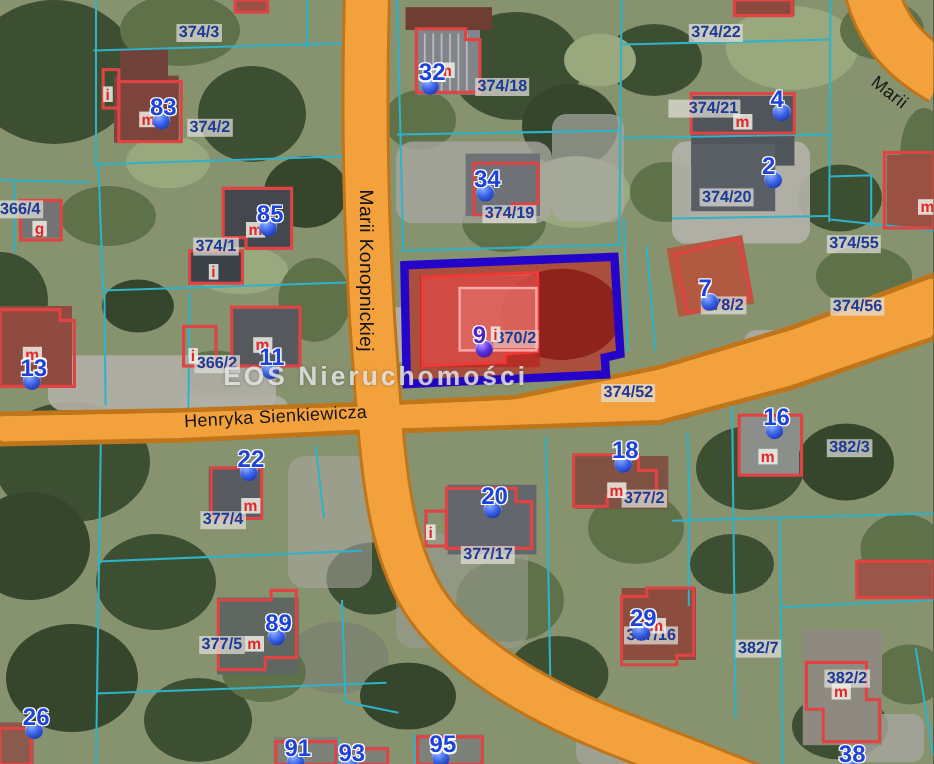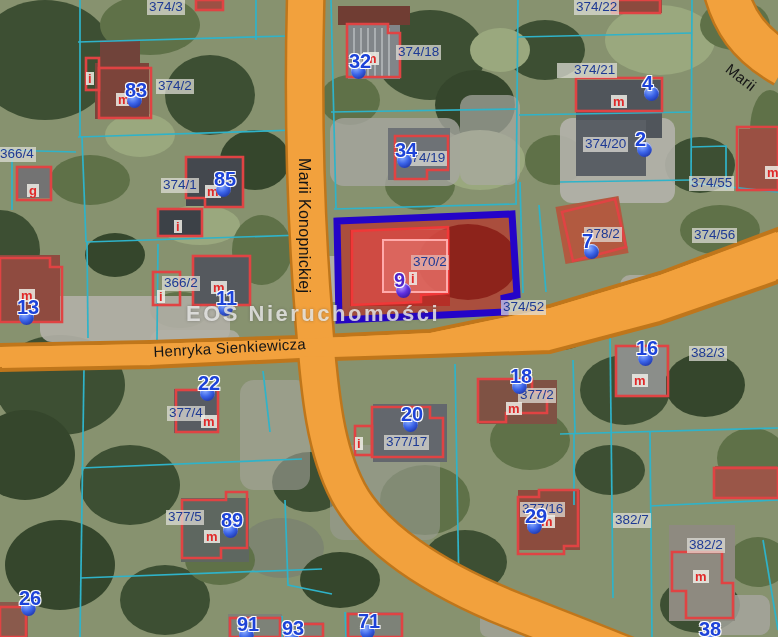--- a/index.html
+++ b/index.html
@@ -4,23 +4,23 @@
 <style>
   html,body{margin:0;padding:0;background:#222;}
   .stage{
     position:relative;width:778px;height:637px;overflow:hidden;
     font-family:"Liberation Sans","DejaVu Sans",sans-serif;
     background:#87926f;
   }
   .stage svg{position:absolute;left:0;top:0;z-index:0;}
   #labels-layer{position:absolute;left:0;top:0;width:778px;height:637px;z-index:2;}
   .plabel{
-    position:absolute;font-size:13.5px;font-weight:normal;line-height:1.08;
+    position:absolute;font-size:13.5px;font-weight:bold;line-height:1.08;
     color:var(--label-text,#1e3a94);background:rgba(226,225,218,0.72);
-    padding:0 2px;white-space:nowrap;
+    padding:0 2px;white-space:nowrap;margin-top:20px;
   }
   .plabel.on-red{background:rgba(233,200,196,0.62);}
   .btag{
     position:absolute;font-size:13px;font-weight:bold;line-height:1.02;
     color:var(--tag-text,#e02828);background:rgba(238,237,230,0.85);
     padding:0 2px;white-space:nowrap;
   }
   .marker{position:absolute;width:26px;}
   .mnum{
     display:block;font-size:20px;font-weight:bold;line-height:1;
@@ -365,21 +365,21 @@
       </div>
       <div class="marker" style="left: 237px; top: 614px;">
         <span class="mnum">91</span>
         <span class="mball"></span>
       </div>
       <div class="marker" style="left: 282px; top: 618px;">
         <span class="mnum">93</span>
         <span class="mball"></span>
       </div>
       <div class="marker" style="left: 358px; top: 611px;">
-        <span class="mnum">71</span>
+        <span class="mnum">95</span>
         <span class="mball"></span>
       </div>
       <div class="street vertical" style="left: 313px; top: 158px; transform: rotate(90deg);">Marii Konopnickiej</div>
       <div class="street" style="left: 153px; top: 343px; transform: rotate(-3deg);">Henryka Sienkiewicza</div>
       <div class="street" style="left: 733px; top: 60px; transform: rotate(38deg);">Marii</div>
     </div>
 
 <div class="watermark">EOS Nieruchomości</div>
 
 </div>

